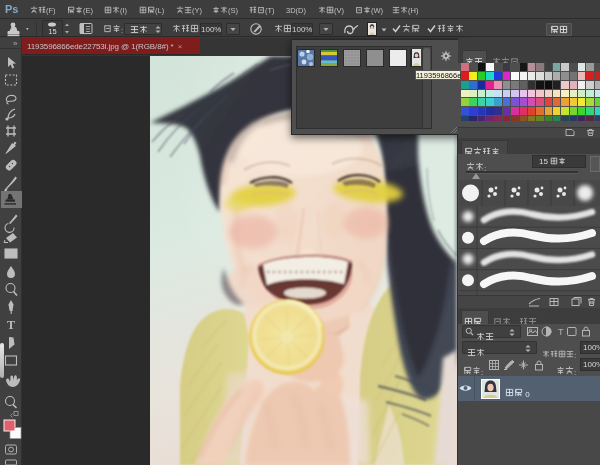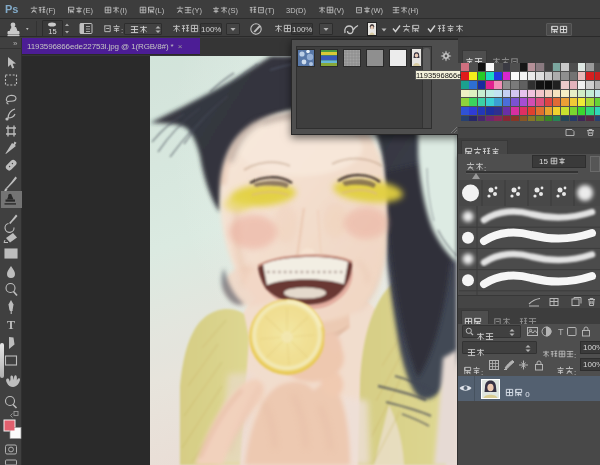--- a/index.html
+++ b/index.html
@@ -258,21 +258,21 @@
     </g>
   <rect x="3.5" y="381.5" width="12" height="12" fill="#f0f0f0"></rect>
   <rect x="10" y="389.5" width="11" height="11" fill="#fbfbfb" stroke="#999" stroke-width=".7"></rect>
   <rect x="4.5" y="382.5" width="10" height="10" fill="#e2606e"></rect>
   <rect x="5.5" y="407" width="11" height="9" rx="1.5" fill="none" stroke="#b0b0b0"></rect>
     <circle cx="11" cy="411.5" r="2.4" fill="none" stroke="#b0b0b0"></circle>
   <rect x="5.5" y="422" width="11" height="5" rx="1" fill="none" stroke="#b0b0b0"></rect>
 </svg>
 
 <div class="abs" id="tabbar" style="left:22px;top:38px;width:435px;height:18px;background:#353535"></div>
-<div class="abs" id="doctab" style="left:22px;top:38px;width:178px;height:17px;background:#4c1d95;color:#c4c4c4;font-size:8px;line-height:17px;padding-left:5px;letter-spacing:-0.1px;border-bottom:1px solid #2a2a2a">1193596866ede22753l.jpg @ 1(RGB/8#) * <span style="color:#9a9a9a;margin-left:2px">×</span></div>
+<div class="abs" id="doctab" style="left:22px;top:38px;width:178px;height:17px;background:#7f1d1d;color:#c4c4c4;font-size:8px;line-height:17px;padding-left:5px;letter-spacing:-0.1px;border-bottom:1px solid #2a2a2a">1193596866ede22753l.jpg @ 1(RGB/8#) * <span style="color:#9a9a9a;margin-left:2px">×</span></div>
 
 <div class="abs" id="pasteboard" style="left:22px;top:56px;width:435px;height:409px;background:#2a2a2a"></div>
 
 <div class="abs" id="photo" style="left:150px;top:56px;width:307px;height:409px;background:#d6e6de;overflow:hidden">
 <svg width="307" height="409" viewBox="0 0 307 409">
 <defs>
   <filter id="b1" x="-30%" y="-30%" width="160%" height="160%">
           <feGaussianBlur stdDeviation="1.2"></feGaussianBlur>
         </filter>
   <filter id="b2" x="-40%" y="-40%" width="180%" height="180%">

